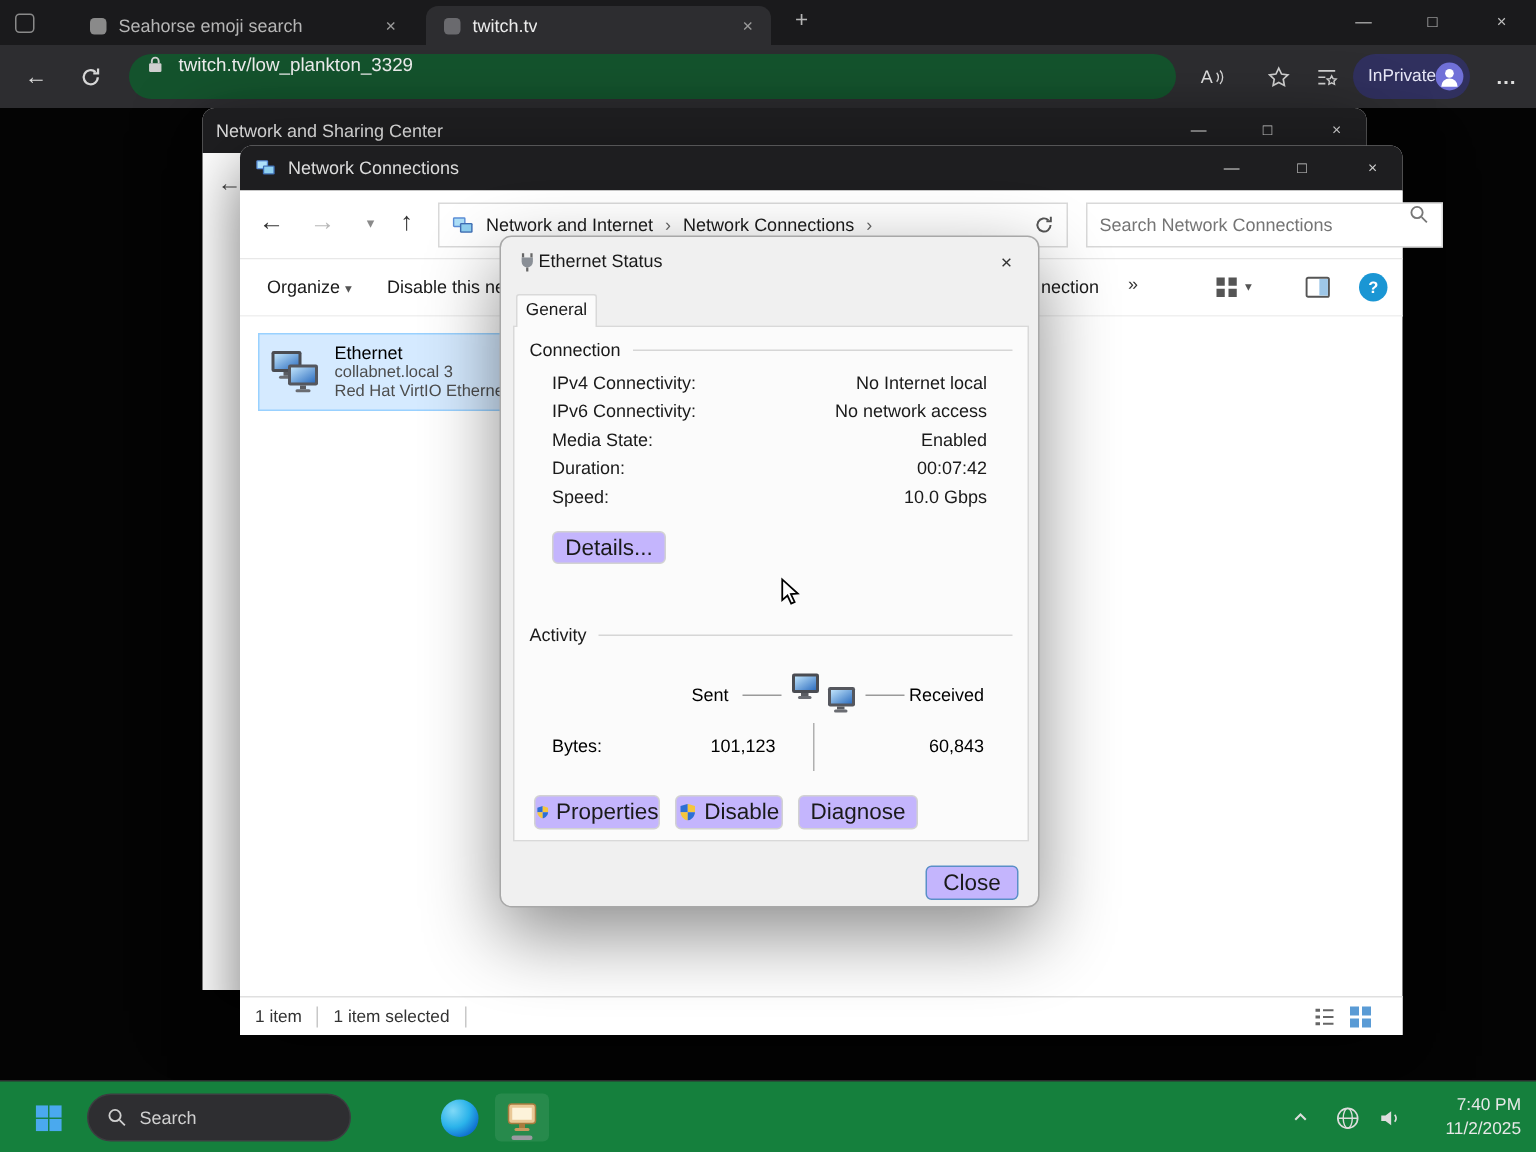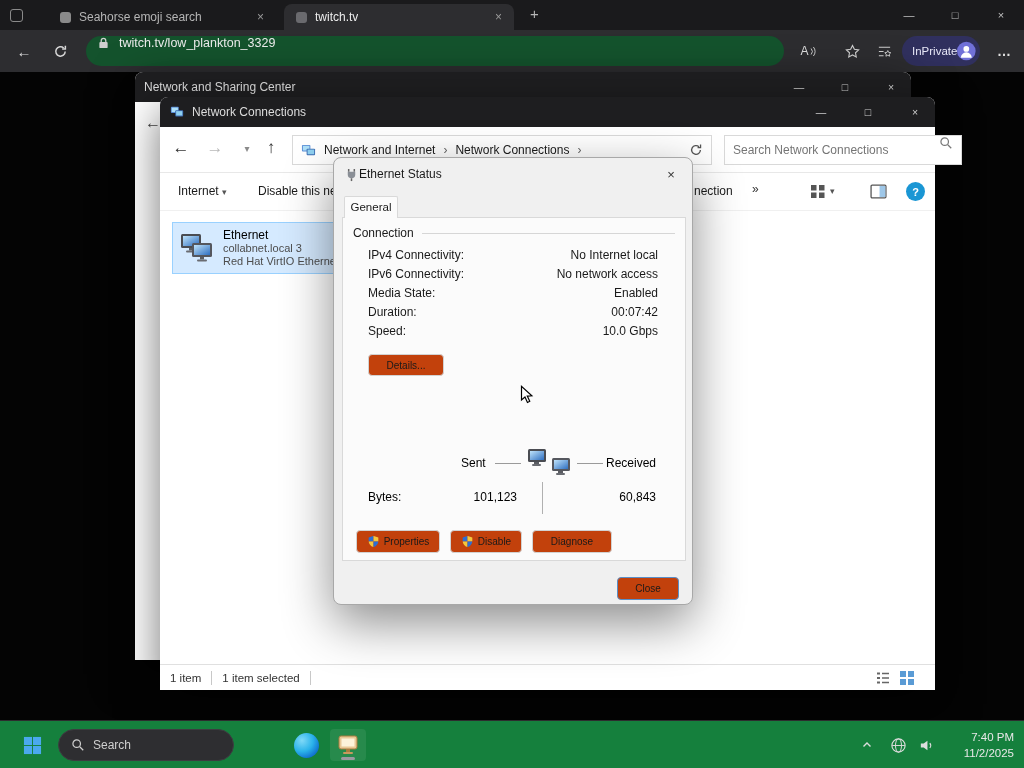--- a/index.html
+++ b/index.html
@@ -42,21 +42,21 @@
 
   
   .dialog{position:absolute;left:333px;top:157px;width:360px;height:448px;background:#f0f0f0;border:1px solid #a8a8a8;border-radius:8px;box-shadow:0 18px 50px rgba(0,0,0,.45);z-index:4}
   .dtitle{position:absolute;left:0;top:0;right:0;height:32px;display:flex;align-items:center;font-size:12px;color:#1a1a1a}
   .dclose{position:absolute;right:0;top:0;width:42px;height:32px;display:flex;align-items:center;justify-content:center;color:#333;font-size:13px;border-radius:0 8px 0 0}
   .gtab{position:absolute;left:10px;top:38px;width:54px;height:22px;background:#fbfbfb;border:1px solid #d9d9d9;border-bottom:none;border-radius:2px 2px 0 0;font-size:11.5px;color:#1a1a1a;text-align:center;line-height:21px;z-index:2}
   .tpage{position:absolute;left:8px;top:59px;width:344px;height:344px;background:#fbfbfb;border:1px solid #d9d9d9}
   .grp{position:absolute;left:0;right:0;display:flex;align-items:center;padding:0 10px;font-size:12px;color:#1a1a1a}
   .gline{flex:1;border-top:1px solid #d6d6d6;margin-left:8px}
   .drow{position:absolute;left:0;right:0;height:19px;display:flex;justify-content:space-between;padding:0 27px 0 25px;font-size:12px;color:#1a1a1a}
-  .btn{background:#c2410c;border:1px solid #d2d2d2;border-radius:4px;font-size:10px;color:#1a1a1a;display:flex;align-items:center;justify-content:center}
+  .btn{background:#c4b5fd;border:1px solid #d2d2d2;border-radius:4px;font-size:15px;color:#1a1a1a;display:flex;align-items:center;justify-content:center}
   .dash{position:absolute;border-top:1px solid #9a9a9a;width:26px}
   .pbtns{position:absolute;left:13px;top:312px;display:flex;gap:10px}
 
   
   .taskbar{position:absolute;left:0;top:720px;width:1024px;height:48px;background:#15803d;border-top:1px solid #2c2c2e;z-index:6}
   .tbicon{position:absolute;top:8px;width:36px;height:32px;display:flex;align-items:center;justify-content:center;border-radius:4px}
   .tsearch{position:absolute;left:58px;top:8px;width:176px;height:32px;border-radius:16px;background:#2e2e31;border:1px solid #3d3d41;display:flex;align-items:center;color:#cfcfcf;font-size:12px}
   .clock{position:absolute;right:10px;top:8px;text-align:right;font-size:11.5px;color:#e8e8e8;line-height:16px}
   .cursor{position:absolute;left:516px;top:384px;z-index:9;pointer-events:none}
 </style>
@@ -173,21 +173,21 @@
       <div class="searchbox">
         <input placeholder="Search Network Connections" style="">
         <svg width="14" height="14" viewBox="0 0 16 16" fill="none" stroke="#777" stroke-width="1.4">
             <circle cx="6.5" cy="6.5" r="4.3"></circle>
             <path d="M10 10l4 4"></path>
           </svg>
       </div>
     </div>
 
     <div class="cmdbar">
-      <span style="position:absolute;left:18px;top:11px"><span>Internet</span> <span style="font-size:9px;color:#555">▾</span></span>
+      <span style="position:absolute;left:18px;top:11px"><span>Organize</span> <span style="font-size:9px;color:#555">▾</span></span>
       <span style="position:absolute;left:98px;top:11px;white-space:nowrap">Disable this network device</span>
       <span style="position:absolute;left:534px;top:11px">nection</span>
       <span style="position:absolute;left:592px;top:9px;color:#333">»</span>
       <span style="position:absolute;left:650px;top:10px;display:flex;align-items:center">
         <svg width="16" height="16" viewBox="0 0 16 16" fill="#555">
             <rect x="1" y="2" width="5.5" height="5.5"></rect>
             <rect x="9" y="2" width="5.5" height="5.5"></rect>
             <rect x="1" y="9.5" width="5.5" height="5.5"></rect>
             <rect x="9" y="9.5" width="5.5" height="5.5"></rect>
           </svg>
@@ -279,20 +279,24 @@
       </div>
       <div class="drow" style="top:106px">
         <span>Speed:</span>
         <span>10.0 Gbps</span>
       </div>
 
       <button class="btn" style="position:absolute;left:25px;top:136px;width:76px;height:22px">
         <span>Details...</span>
       </button>
 
+      <div class="grp" style="top:198px">
+        <span>Activity</span>
+        <div class="gline"></div>
+      </div>
 
       <div style="position:absolute;left:0;right:0;top:228px;height:36px">
         <span style="position:absolute;left:118px;top:10px;font-size:12px">Sent</span>
         <div class="dash" style="left:152px;top:17px"></div>
         <svg width="44" height="32" viewBox="0 0 44 32" style="position:absolute;left:184px;top:0">
           <defs>
               <linearGradient id="gB" x1="0" y1="0" x2="1" y2="1">
                 <stop offset="0" stop-color="#bfe3fb"></stop>
                 <stop offset="1" stop-color="#2f6fc0"></stop>
               </linearGradient>

